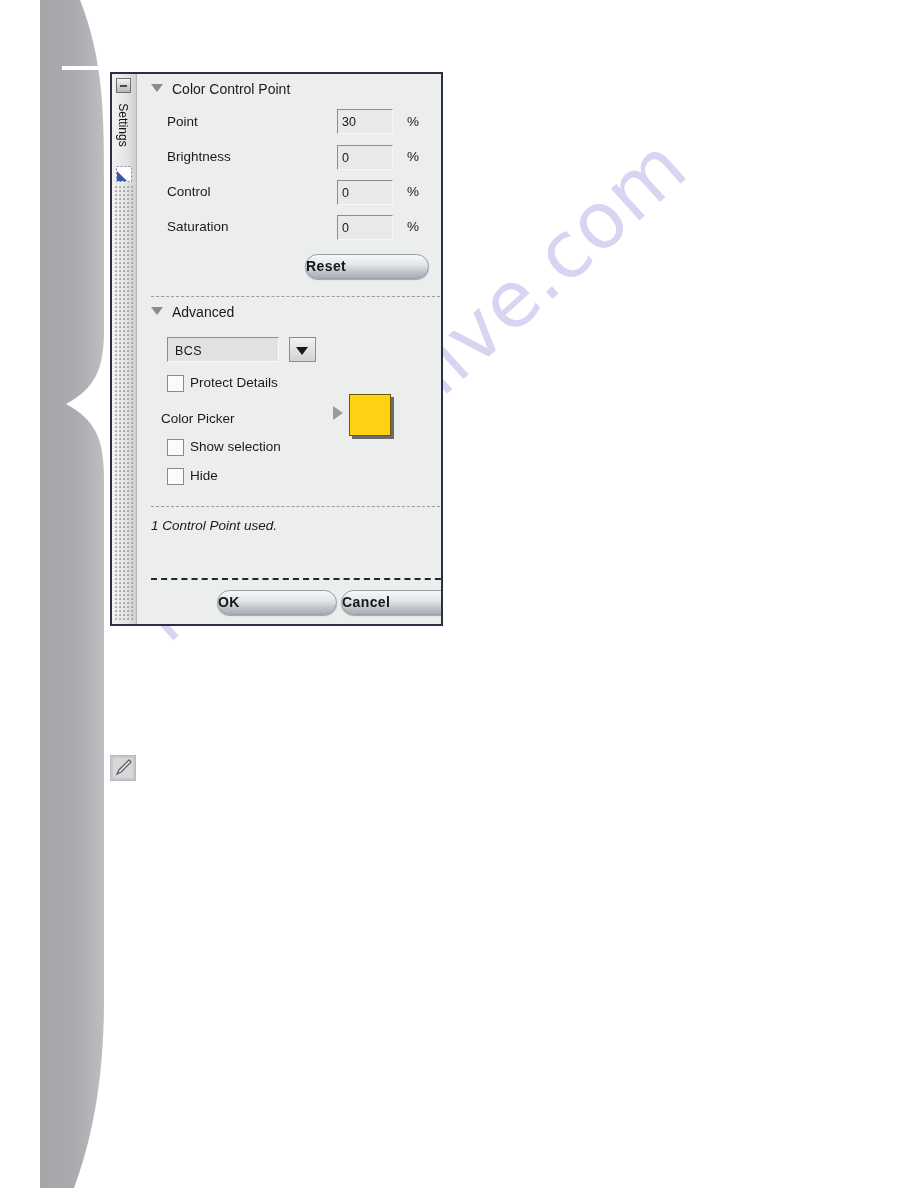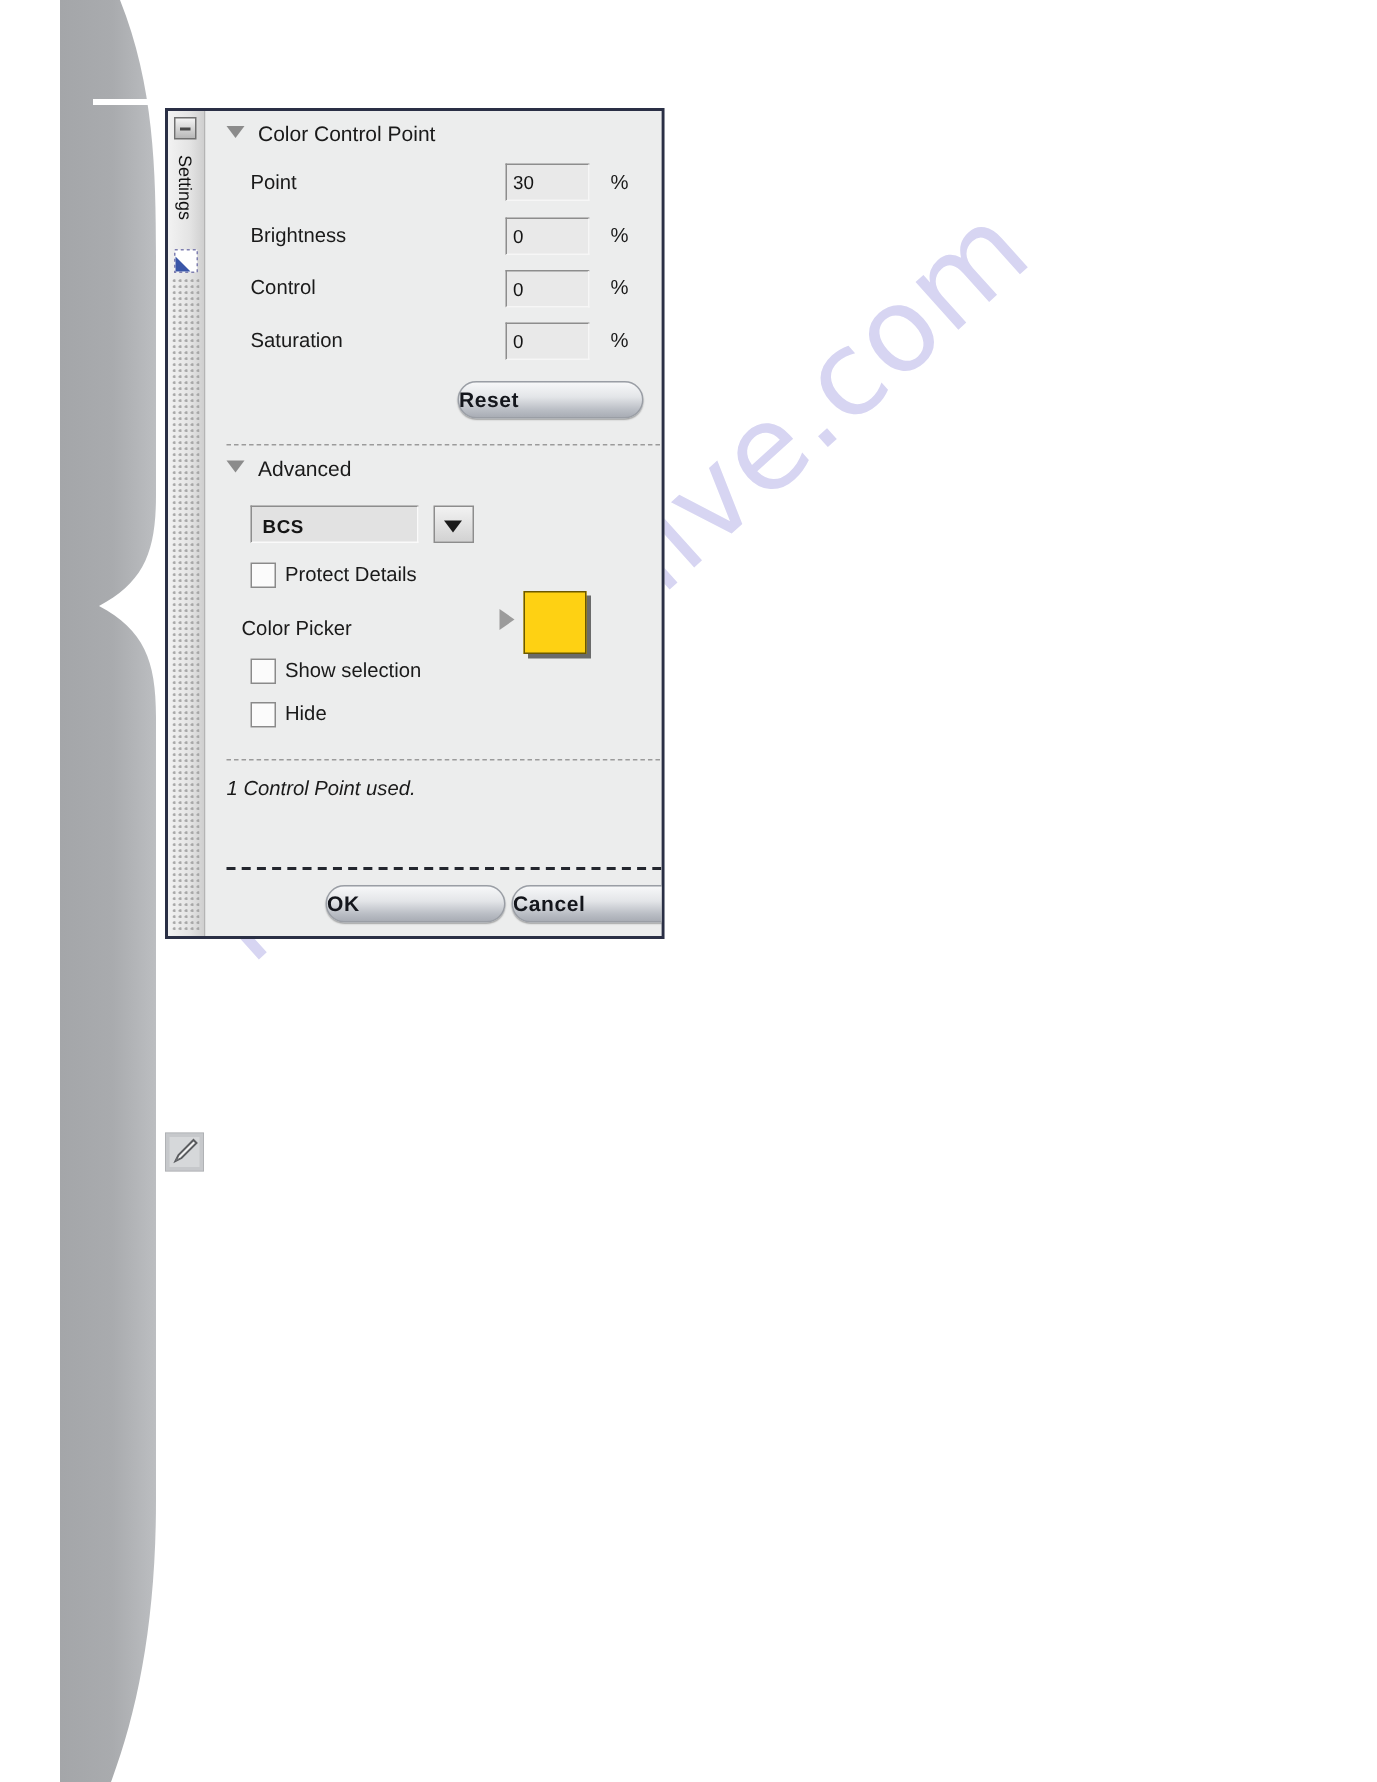--- a/index.html
+++ b/index.html
@@ -199,21 +199,20 @@
     background: #e2e2e2;
     border-top: 1px solid #8d8d8d;
     border-left: 1px solid #8d8d8d;
     border-right: 1px solid #fafafa;
     border-bottom: 1px solid #fafafa;
     box-sizing: border-box;
     font-size: 12.5px;
     color: #151515;
     padding: 6px 0 0 7px;
     letter-spacing: .4px;
-    font-weight: bold;
   }
   .combo-btn {
     position: absolute;
     left: 152px; top: 330px;
     width: 27px; height: 25px;
     background: linear-gradient(to bottom, #f2f2f2, #d2d2d2);
     border: 1px solid #8d8d8d;
     box-sizing: border-box;
   }
   .combo-btn .cv {

